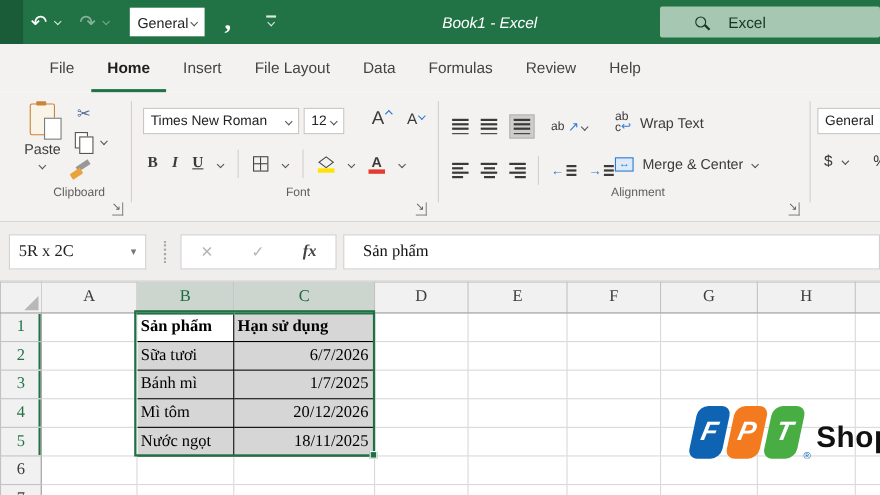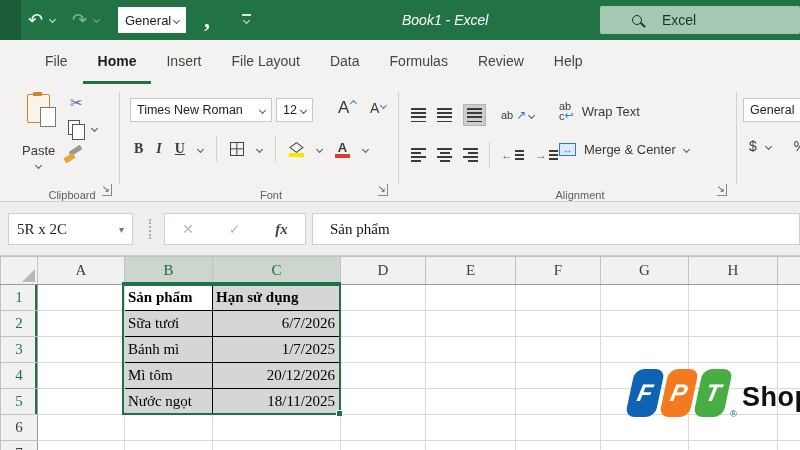--- a/index.html
+++ b/index.html
@@ -29,28 +29,28 @@
 
   
   .tabrow { position:absolute; left:0; top:40px; width:800px; height:44px; background:#f4f2f1; display:flex; align-items:stretch; padding-left:30px; }
   .tab { display:flex; align-items:center; padding:0 15px; font-size:14px; color:#444; border-bottom:3px solid transparent; }
   .tab.active { color:#1e1e1e; font-weight:700; border-bottom:3px solid #217346; }
 
   
   .ribbon { position:absolute; left:0; top:84px; width:800px; height:118px; background:#f4f2f1; border-bottom:1px solid #d5d3d1; }
   .rgroup { position:absolute; top:0; height:117px; }
   .gsep { position:absolute; top:8px; width:1px; height:92px; background:#d2d0ce; }
-  .glabel { position:absolute; bottom:0; left:0; right:0; text-align:center; font-size:11px; color:#605e5c;margin-left:26px; }
+  .glabel { position:absolute; bottom:20px; left:0; right:0; text-align:center; font-size:11px; color:#605e5c;margin-left:26px; }
   .launcher { position:absolute; bottom:5px; font-size:10px; line-height:10px; color:#605e5c; border-right:1px solid #8a8886; border-bottom:1px solid #8a8886; padding:0 1px 1px 0; }
 
   
   .clipboard-ic { position:relative; width:23px; height:29px; border:1.6px solid #c98436; border-radius:2px; background:#faf3e8; }
   .clipboard-ic::before { content:""; position:absolute; top:-3px; left:5px; width:9px; height:4px; background:#c98436; border-radius:1px; }
   .clipboard-ic .page { position:absolute; right:-7px; bottom:-5px; width:16px; height:20px; background:#fff; border:1.2px solid #7a7a78; }
-  .paste-label { font-size:13px; color:#3b3a39;margin-top:15px; }
+  .paste-label { font-size:13px; color:#3b3a39; }
   .scissors { color:#4a6d9b; font-size:15px; }
   .copy-ic { position:relative; width:12px; height:15px; border:1.2px solid #555; background:#fff; }
   .copy-ic::before { content:""; position:absolute; left:3px; top:3px; width:11px; height:14px; border:1.2px solid #555; background:#fff; }
   .painter { position:relative; width:18px; height:16px; }
   .painter .handle { position:absolute; width:13px; height:5px; background:#9a9896; transform:rotate(-33deg); top:2px; left:5px; }
   .painter .tip { position:absolute; width:11px; height:6px; background:#e8a33d; transform:rotate(-33deg); bottom:1px; left:0; border-radius:1px; }
 
   
   .combo { background:#fff; border:1px solid #c8c6c4; display:flex; align-items:center; justify-content:space-between; padding:0 6px; font-size:12.5px; color:#222; height:24px; }
   .fbtn { font:600 14px "Liberation Serif", serif; color:#3b3a39; }

